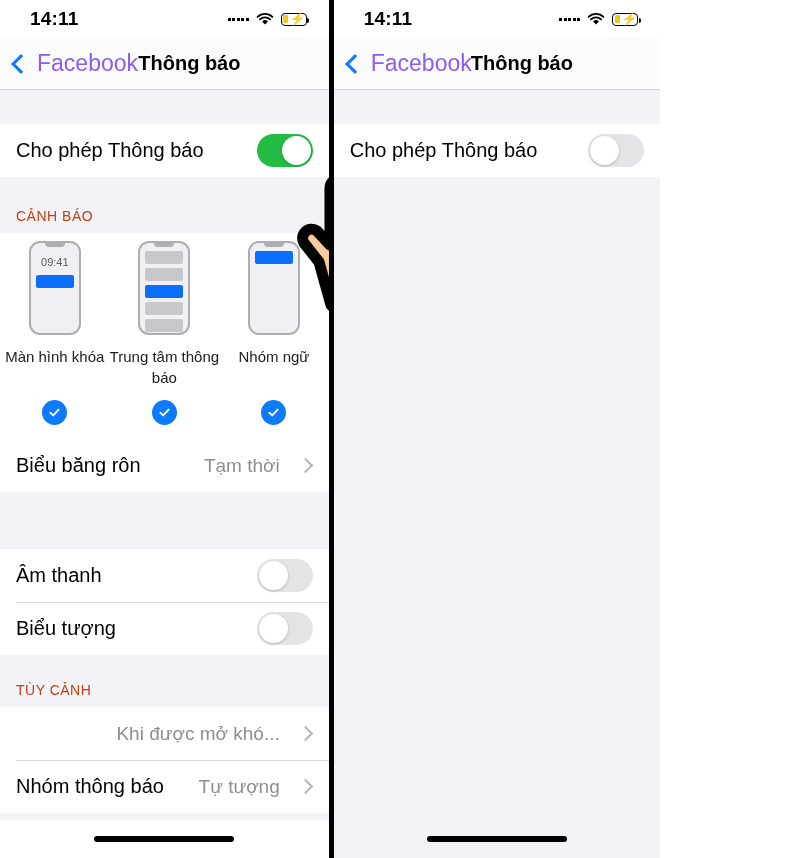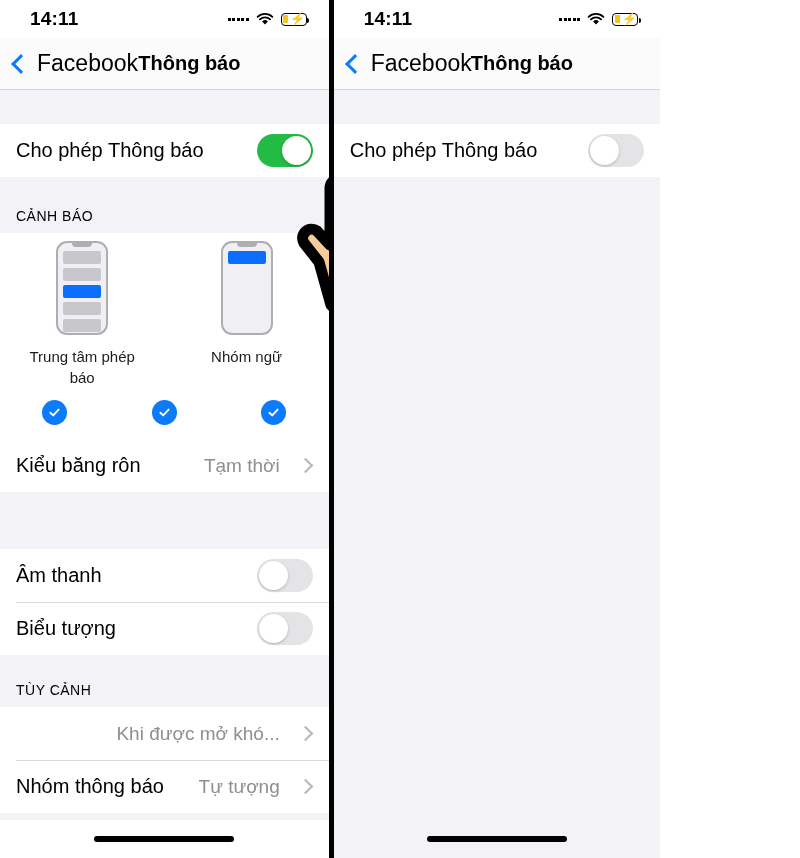--- a/index.html
+++ b/index.html
@@ -111,21 +111,21 @@
     display: flex;
     align-items: center;
     position: relative;
     border-bottom: 1px solid #d4d4d6;
     box-sizing: border-box;
   }
   .back-btn {
     display: flex;
     align-items: center;
     padding-left: 10px;
-    color: #000000;
+    color: #8b5cf6;
     font-size: 23px;
     cursor: pointer;
   }
   .chev-left {
     width: 11px;
     height: 11px;
     border-left: 3px solid #0a7aff;
     border-bottom: 3px solid #0a7aff;
     transform: rotate(45deg);
     margin-right: 9px;
@@ -145,21 +145,21 @@
 
   
   .gap {
     background: #f2f2f7;
   }
   .gap.h34 { height: 34px; }
   .gap.h56 { height: 57px; }
 
   .section-header {
     background: #f2f2f7;
-    color: #000000;
+    color: #c2410c;
     font-size: 14px;
     letter-spacing: 0.5px;
     padding: 0 0 9px 16px;
     display: flex;
     align-items: flex-end;
     box-sizing: border-box;
   }
   .section-header.sh1 { height: 56px; }
   .section-header.sh2 { height: 52px; }
 
@@ -390,31 +390,39 @@
         <span class="toggle on">
             <span class="knob"></span>
           </span>
       </div>
 
       <div class="section-header sh1">CẢNH BÁO</div>
 
       <div class="alert-picker">
         <div class="alert-row">
 
+          <div class="alert-col">
+            <div class="mock-phone">
+              <div class="notch"></div>
+              <div class="mock-time">09:41</div>
+              <div class="bar-blue" style="top:32px;"></div>
+            </div>
+            <div class="mock-label">Màn hình khóa</div>
+          </div>
 
           <div class="alert-col">
             <div class="mock-phone">
               <div class="notch"></div>
               <div class="bar-gray" style="top:8px;"></div>
               <div class="bar-gray" style="top:25px;"></div>
               <div class="bar-blue" style="top:42px;"></div>
               <div class="bar-gray" style="top:59px;"></div>
               <div class="bar-gray" style="top:76px;"></div>
             </div>
-            <div class="mock-label">Trung tâm phép báo</div>
+            <div class="mock-label">Trung tâm thông báo</div>
           </div>
 
           <div class="alert-col">
             <div class="mock-phone">
               <div class="notch"></div>
               <div class="bar-blue" style="top:8px;"></div>
             </div>
             <div class="mock-label">Nhóm ngữ</div>
           </div>
         </div>
@@ -437,21 +445,21 @@
             <div class="check">
               <svg width="15" height="15" viewBox="0 0 15 15">
                   <path d="M3.4 7.8 L6.2 10.4 L11.6 4.6" stroke="#fff" stroke-width="1.9" fill="none" stroke-linecap="round" stroke-linejoin="round"></path>
                 </svg>
             </div>
           </div>
         </div>
       </div>
 
       <div class="cell">
-        <span class="cell-label">Kiểu băng rôn</span>
+        <span class="cell-label">Biểu băng rôn</span>
         <span class="cell-spacer"></span>
         <span class="cell-value">Tạm thời</span>
         <span class="chev-right"></span>
       </div>
 
       <div class="gap h56"></div>
 
       <div class="cell">
         <span class="cell-label">Âm thanh</span>
         <span class="cell-spacer"></span>

